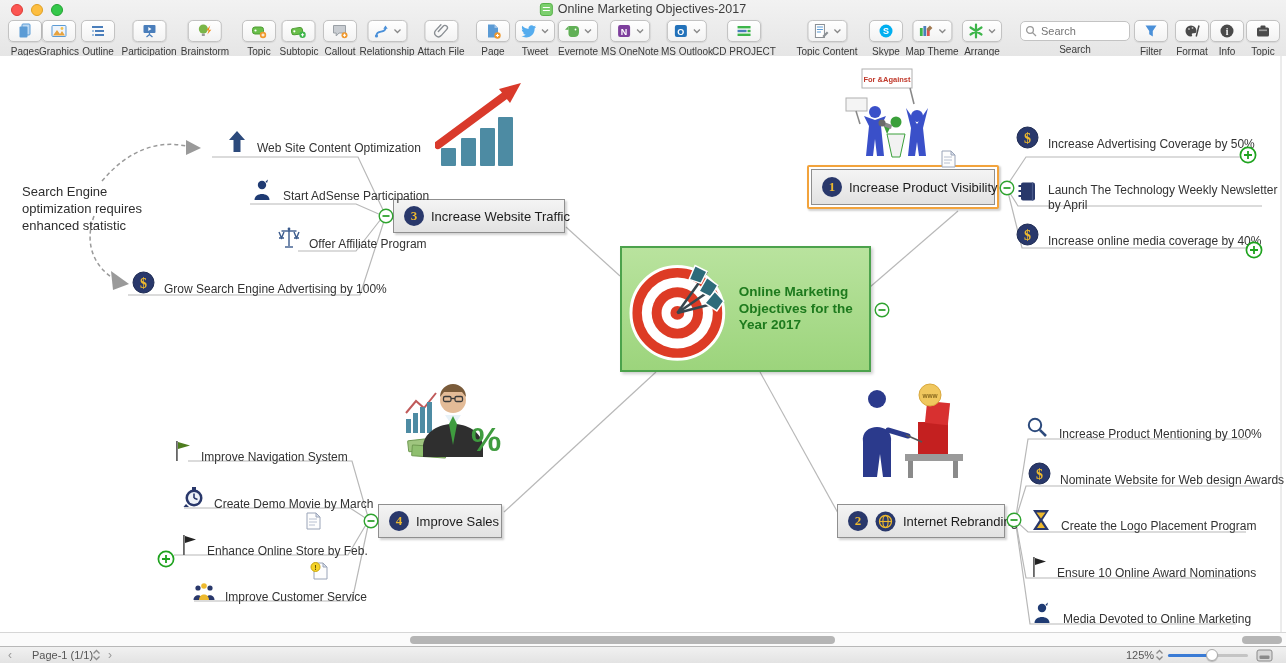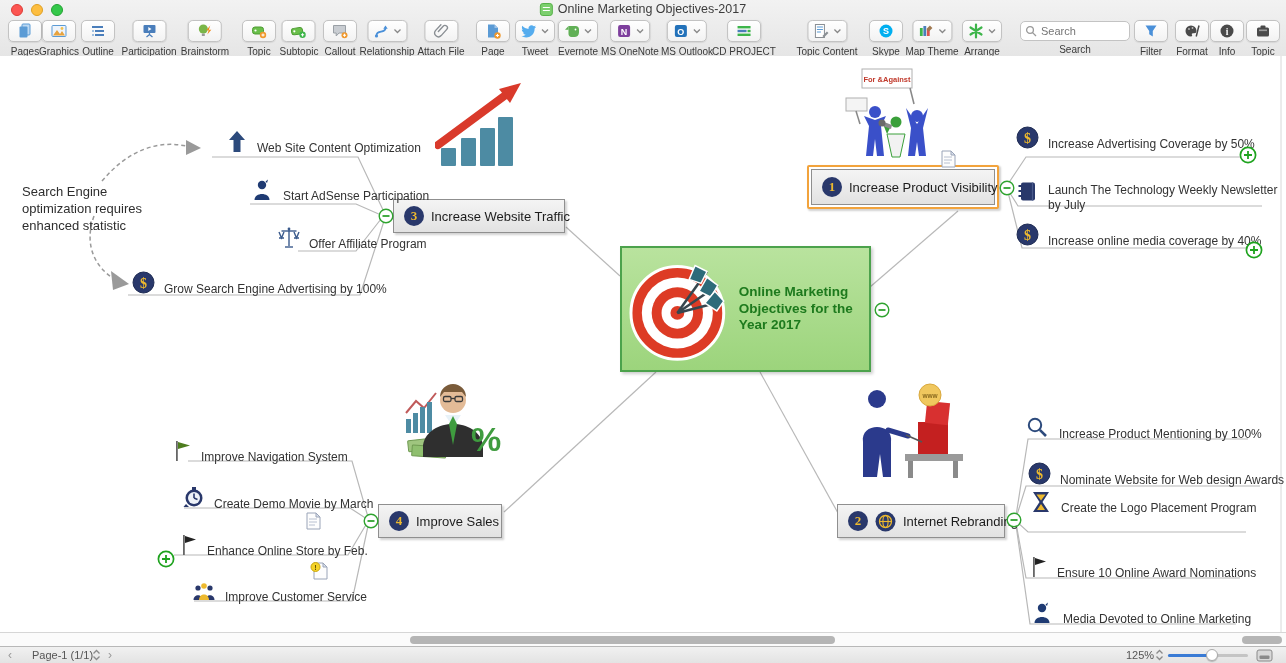--- a/index.html
+++ b/index.html
@@ -549,21 +549,21 @@
     <span class="txt">Increase Advertising Coverage by 50%</span>
   </div>
   <div class="abs subrow" style="left:1016px; top:114px;">
     <svg width="23" height="24" viewBox="0 0 23 24">
         <rect x="5" y="2.5" width="14" height="18" rx="2" fill="#29386b"></rect>
         <rect x="2.5" y="5" width="4" height="2" fill="#29386b"></rect>
         <rect x="2.5" y="10" width="4" height="2" fill="#29386b"></rect>
         <rect x="2.5" y="15" width="4" height="2" fill="#29386b"></rect>
         <path d="M16.5 2.5 V20.5" stroke="#4a5a8c" stroke-width="1.2"></path>
       </svg>
-    <span class="txt wrap">Launch The Technology Weekly Newsletter by July</span>
+    <span class="txt wrap">Launch The Technology Weekly Newsletter by April</span>
   </div>
   <div class="abs subrow" style="left:1016px; top:165px;">
     <svg width="23" height="23" viewBox="0 0 23 23">
         <circle cx="11.5" cy="11.5" r="10.5" fill="#29386b" stroke="#1d2a52"></circle>
         <text x="11.5" y="16.5" text-anchor="middle" font-size="14" font-weight="bold" fill="#edb92e" font-family="Liberation Serif,serif">$</text>
       </svg>
     <span class="txt">Increase online media coverage by 40%</span>
   </div>
   <div class="abs expand-btn" style="left:1239px; top:90px;">
     <svg width="18" height="18" viewBox="0 0 18 18">
@@ -707,21 +707,21 @@
       </svg>
     <span class="txt">Increase Product Mentioning by 100%</span>
   </div>
   <div class="abs subrow" style="left:1028px; top:404px;">
     <svg width="23" height="23" viewBox="0 0 23 23">
         <circle cx="11.5" cy="11.5" r="10.5" fill="#29386b" stroke="#1d2a52"></circle>
         <text x="11.5" y="16.5" text-anchor="middle" font-size="14" font-weight="bold" fill="#edb92e" font-family="Liberation Serif,serif">$</text>
       </svg>
     <span class="txt">Nominate Website for Web design Awards</span>
   </div>
-  <div class="abs subrow" style="left:1030px; top:432px;">
+  <div class="abs subrow" style="left:1030px; top:450px;">
     <svg width="22" height="24" viewBox="0 0 22 24">
         <path d="M3 2 H19 L12.5 12 L19 22 H3 L9.5 12 Z" fill="#29386b"></path>
         <path d="M6.5 4.5 H15.5 L11 10.5 Z" fill="#edb92e"></path>
         <path d="M11 14 L15 20 H7 Z" fill="#edb92e"></path>
       </svg>
     <span class="txt">Create the Logo Placement Program</span>
   </div>
   <div class="abs subrow" style="left:1030px; top:497px;">
     <svg width="18" height="24" viewBox="0 0 18 24">
         <rect x="3" y="2" width="1.8" height="20" fill="#666"></rect>

